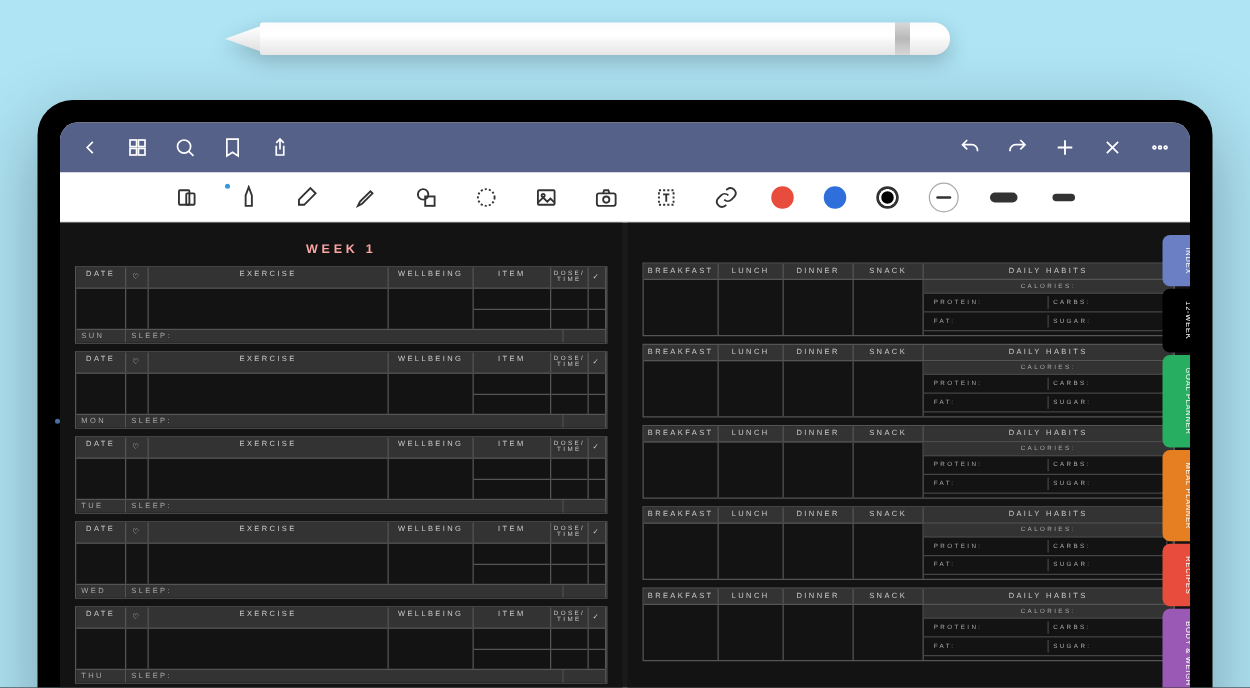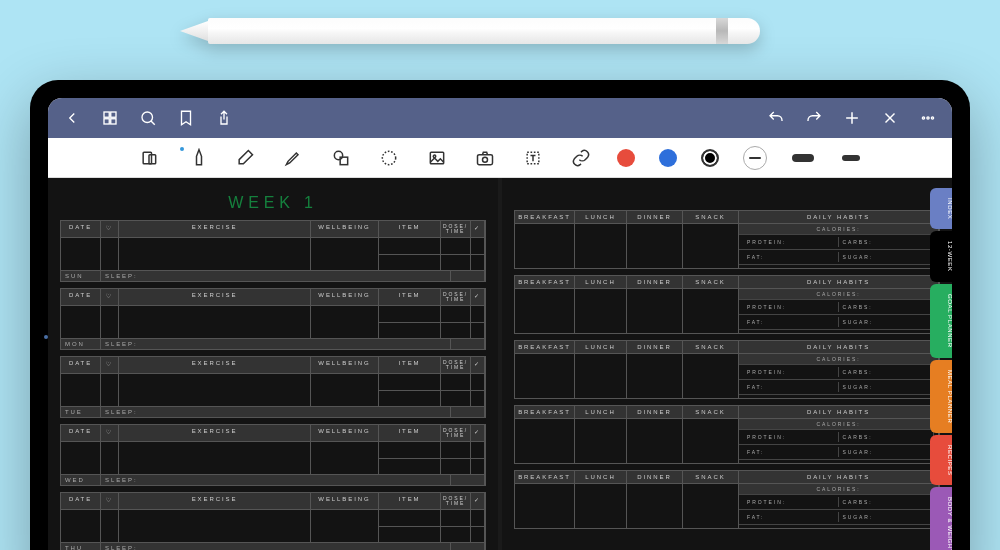--- a/index.html
+++ b/index.html
@@ -19,21 +19,21 @@
 .tool{width:24px;height:24px;display:flex;align-items:center;justify-content:center;cursor:pointer;color:#333}
 .swatch{width:18px;height:18px;border-radius:50%}
 .sw-red{background:#e74c3c}.sw-blue{background:#2e6fdb}.sw-black{background:#000;border:2px solid #333;box-shadow:0 0 0 2px #fff inset}
 .stroke{width:24px;height:24px;border:1px solid #aaa;border-radius:50%;display:flex;align-items:center;justify-content:center}
 .stroke span{background:#333;border-radius:3px;width:12px;height:2px}
 .pill{width:22px;height:8px;background:#333;border-radius:4px}
 .pill.sm{width:18px;height:6px}
 .content{flex:1;background:#1a1a1a;position:relative;display:flex;overflow:hidden}
 .pages{flex:1;display:flex;gap:4px}
 .page{flex:1;background:#131313;padding:10px 12px;letter-spacing:.12em}
-.title{color:#15803d;font-size:16px;letter-spacing:.3em;font-weight:400;text-align:center;margin:6px 0 8px}
+.title{color:#fca5a5;font-size:10px;letter-spacing:.3em;font-weight:700;text-align:center;margin:6px 0 8px}
 .row{border:1px solid #555;margin-bottom:6px}
 .hdr{display:flex;background:#333;color:#ccc;font-size:6px;text-align:center;border-bottom:1px solid #555}
 .hdr>div{padding:3px 2px;border-right:1px solid #555}
 .bod{display:flex;height:32px}
 .bod>div{border-right:1px solid #555}
 .ftr{display:flex;background:#131313;color:#aaa;font-size:6px;border-top:1px solid #555}
 .ftr>div{padding:2px 4px;border-right:1px solid #555}
 .c-date{width:40px}.c-h{width:18px}.c-ex{flex:1}.c-wb{width:68px}.c-item{width:62px}.c-dt{width:30px}.c-chk{width:14px}
 .c-day{width:40px;background:#333}.c-sleep{flex:1;background:#333}.c-cal{width:34px;background:#333}
 .rc-bf{width:60px}.rc-lu{width:52px}.rc-di{width:56px}.rc-sn{width:56px}.rc-dh{flex:1}

